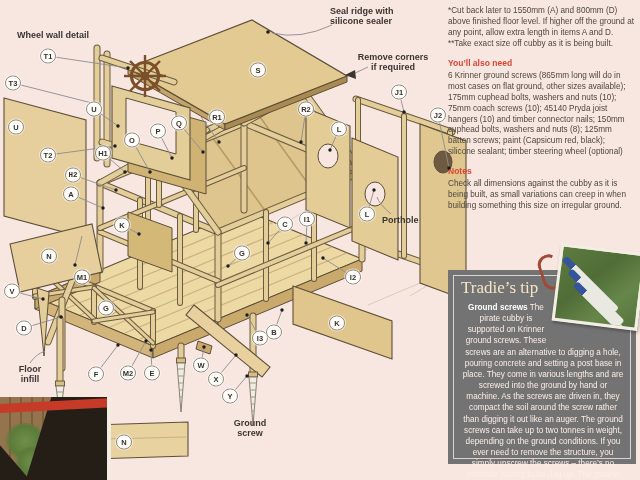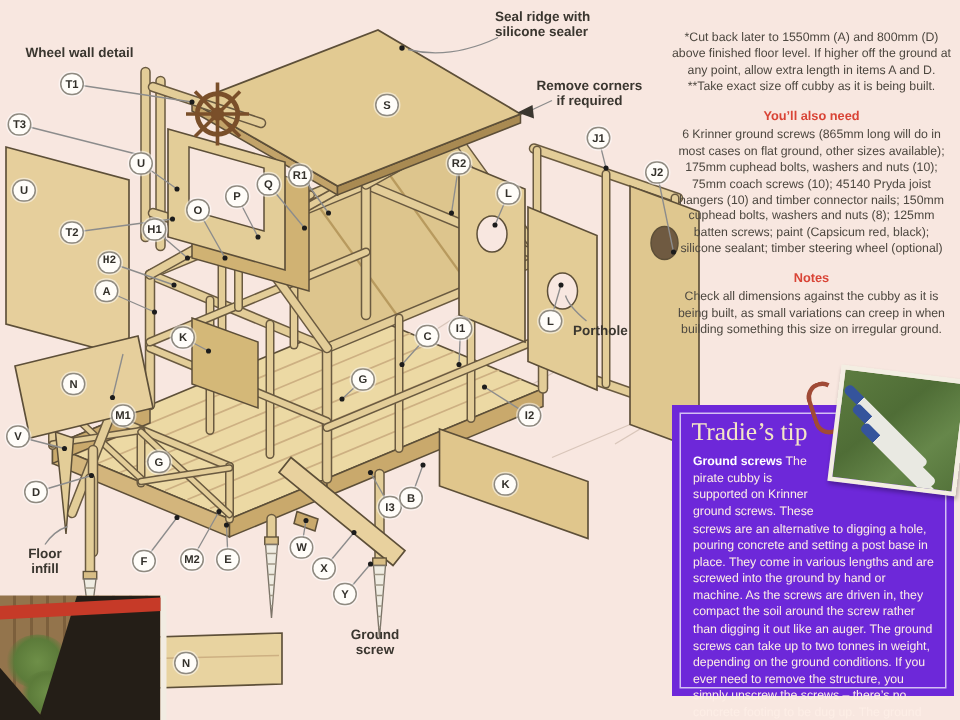--- a/index.html
+++ b/index.html
@@ -12,26 +12,26 @@
   #labelLayer,#annoLayer{position:absolute;left:0;top:0;width:640px;height:480px;z-index:4;pointer-events:none;}
 
   .part-label{position:absolute;transform:translate(-50%,-50%);min-width:12px;height:13px;
     padding:0 1px;border:1px solid #8f8a80;border-radius:9px;background:#fffdf9;
     color:#33302a;font-size:7.5px;font-weight:bold;line-height:13px;text-align:center;
     box-shadow:0 0 0 1px rgba(255,255,255,.5);}
   .anno{position:absolute;font-size:9px;font-weight:bold;color:#3a362f;line-height:1.15;white-space:pre-line;}
   .anno.center{text-align:center;}
 
   
-  .notes-col{position:absolute;left:448px;top:20px;width:186px;font-size:8.2px;line-height:1.33;color:#4c473f;z-index:2;text-align:center;}
+  .notes-col{position:absolute;left:448px;top:6px;width:186px;font-size:8.2px;line-height:1.33;color:#4c473f;z-index:2;}
   .notes-col p{margin:0 0 8px 0;}
   .notes-col h4{margin:2px 0 2px 0;font-size:8.5px;color:#d94436;}
 
   
-  .tip-box{position:absolute;left:448px;top:270px;width:188px;height:194px;background:#6d28d9;z-index:2;}
+  .tip-box{position:absolute;left:448px;top:270px;width:188px;height:194px;background:#737373;z-index:2;text-align:center;}
   .tip-inner{position:absolute;inset:5px;border:1px solid rgba(255,255,255,.7);pointer-events:none;}
   .tip-title{position:absolute;left:13px;top:8px;font-family:"Liberation Serif",serif;font-size:17px;color:#f4e6c6;}
   .tip-body{position:relative;margin:32px 12px 0 14px;font-size:8.2px;line-height:1.36;color:#fdeee6;}
   .tip-lead{font-weight:bold;color:#ffffff;}
   .photo-spacer{float:right;width:74px;height:44px;}
   .tip-photo{position:absolute;left:108px;top:-22px;width:80px;height:72px;background:
      linear-gradient(135deg,#5d7c40 0%,#4f6d36 40%,#66874a 70%,#55743b 100%);
      border:3px solid #f3eee2;transform:rotate(7deg);box-shadow:1px 2px 3px rgba(0,0,0,.3);overflow:hidden;}
   .screw-img{position:absolute;width:74px;height:7px;border-radius:3px;
      background:linear-gradient(90deg,#35549c 0 13px,#e9e9e2 13px 100%);transform:rotate(38deg);transform-origin:left center;}
@@ -357,21 +357,21 @@
       <div class="part-label" style="left: 13px; top: 83px;">T3</div>
       <div class="part-label" style="left: 94px; top: 109px;">U</div>
       <div class="part-label" style="left: 16px; top: 127px;">U</div>
       <div class="part-label" style="left: 48px; top: 155px;">T2</div>
       <div class="part-label" style="left: 103px; top: 153px;">H1</div>
       <div class="part-label" style="left: 73px; top: 175px; font-family: Liberation Mono, monospace;">H2</div>
       <div class="part-label" style="left: 71px; top: 194px;">A</div>
       <div class="part-label" style="left: 132px; top: 140px;">O</div>
       <div class="part-label" style="left: 158px; top: 131px;">P</div>
       <div class="part-label" style="left: 179px; top: 123px;">Q</div>
-      <div class="part-label" style="left: 200px; top: 117px;">R1</div>
+      <div class="part-label" style="left: 217px; top: 117px;">R1</div>
       <div class="part-label" style="left: 258px; top: 70px;">S</div>
       <div class="part-label" style="left: 306px; top: 109px;">R2</div>
       <div class="part-label" style="left: 399px; top: 92px;">J1</div>
       <div class="part-label" style="left: 438px; top: 115px;">J2</div>
       <div class="part-label" style="left: 339px; top: 129px;">L</div>
       <div class="part-label" style="left: 367px; top: 214px;">L</div>
       <div class="part-label" style="left: 285px; top: 224px;">C</div>
       <div class="part-label" style="left: 307px; top: 219px;">I1</div>
       <div class="part-label" style="left: 242px; top: 253px;">G</div>
       <div class="part-label" style="left: 353px; top: 277px;">I2</div>

